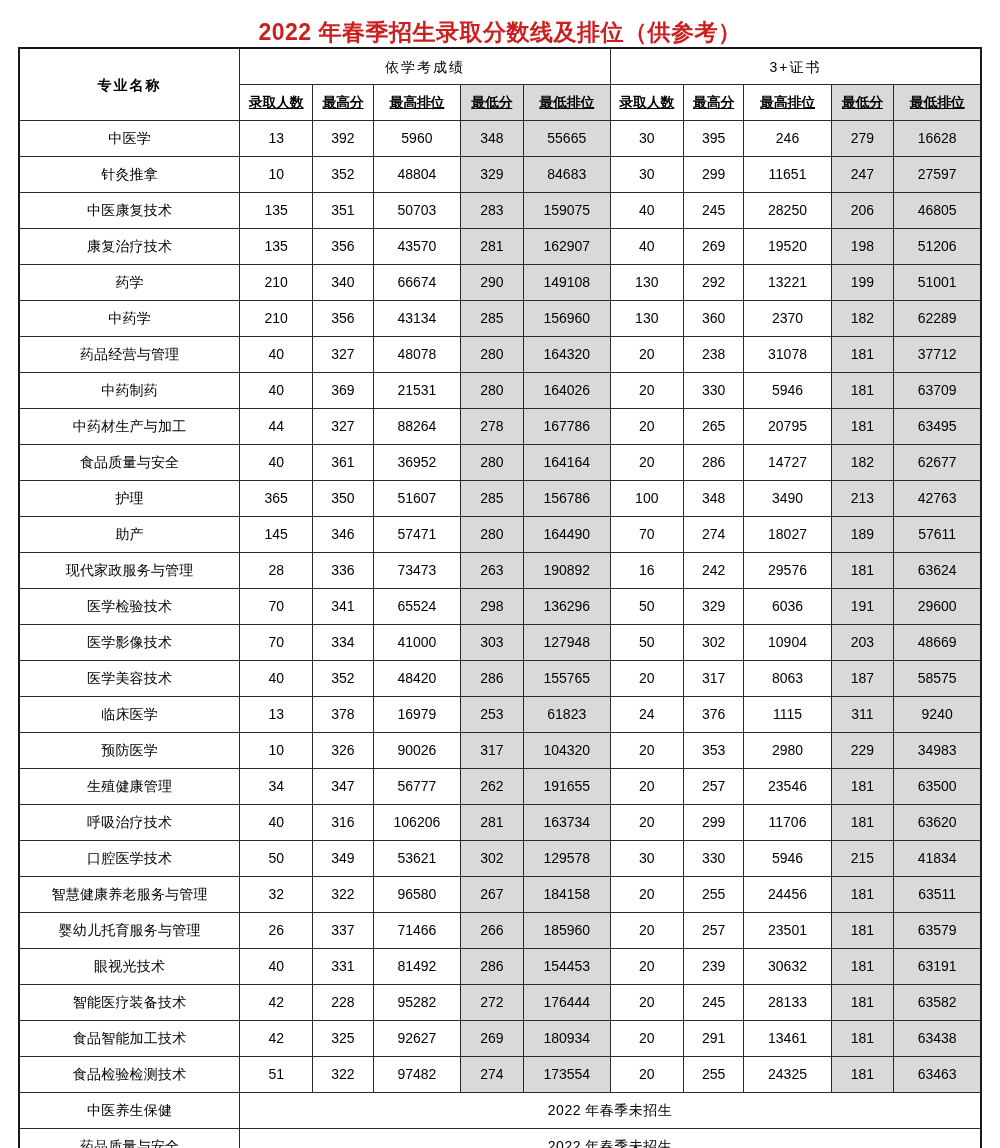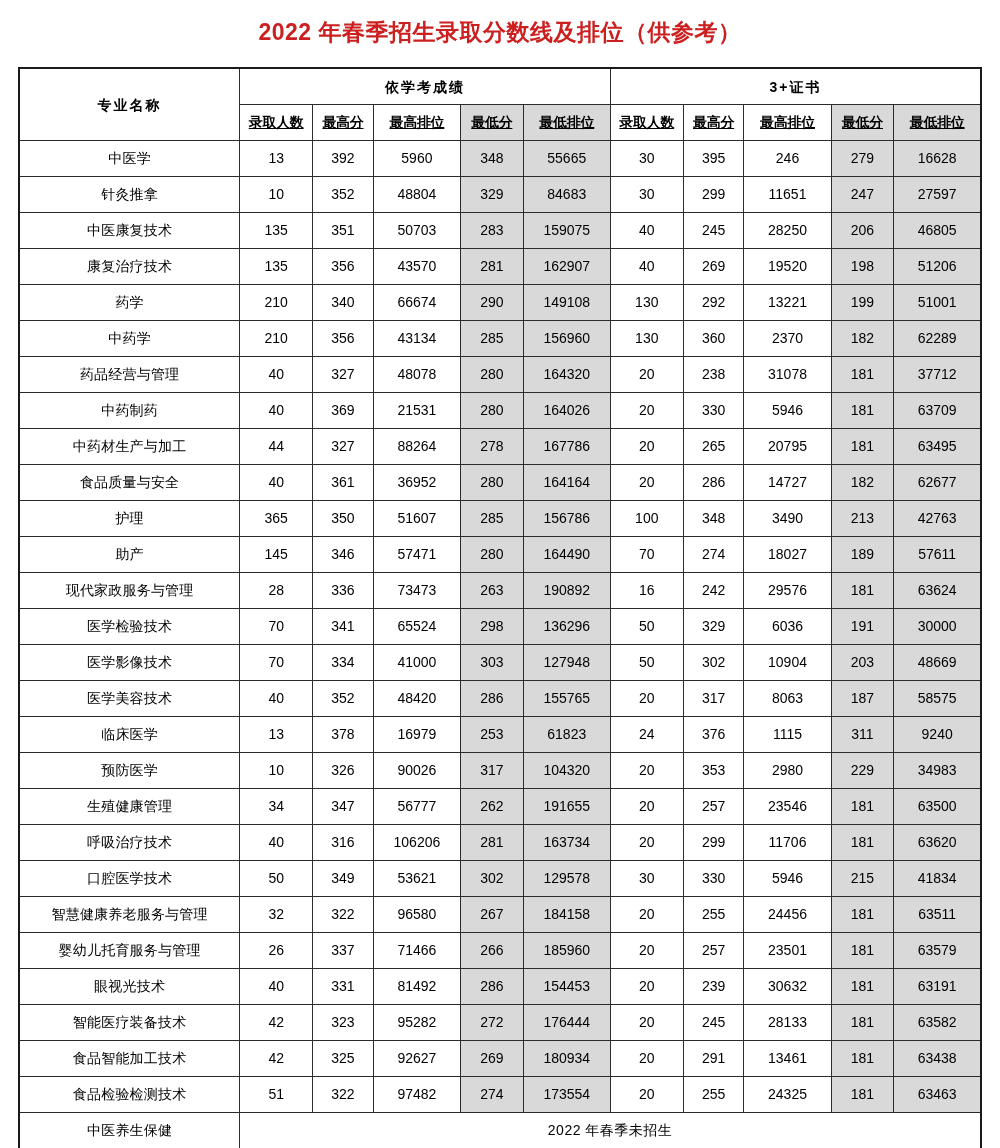--- a/index.html
+++ b/index.html
@@ -22,21 +22,21 @@
     box-sizing: border-box;
   }
 
   .title {
     text-align: center;
     color: #cc2020;
     font-weight: bold;
     font-size: 23px;
     letter-spacing: 0.5px;
     padding-top: 20px;
-    padding-bottom: 22px;
+    padding-bottom: 2px;
     line-height: 1.1;
     font-family: "Liberation Sans", "DejaVu Sans", sans-serif;
     white-space: nowrap;
   }
 
   .table-wrap {
     padding: 0 18px 0 18px;
     box-sizing: border-box;
     width: 1000px;
   }
@@ -69,21 +69,21 @@
 
   th.major-col {
     width: 218px;
     font-size: 19px;
     font-weight: bold;
     letter-spacing: 2px;
   }
 
   th.group-head {
     font-size: 19px;
-    font-weight: bold;
+    font-weight: normal;
     letter-spacing: 2px;
     height: 33px;
   }
 
   th.sub-head {
     font-size: 12.5px;
     font-weight: bold;
     height: 31px;
     letter-spacing: -0.3px;
     text-decoration: underline;
@@ -334,21 +334,21 @@
             <td class="major">医学检验技术</td>
             <td class="num">70</td>
             <td class="num">341</td>
             <td class="num">65524</td>
             <td class="num shade">298</td>
             <td class="num shade">136296</td>
             <td class="num">50</td>
             <td class="num">329</td>
             <td class="num">6036</td>
             <td class="num shade">191</td>
-            <td class="num shade">30000</td>
+            <td class="num shade">29600</td>
           </tr>
           <tr>
             <td class="major">医学影像技术</td>
             <td class="num">70</td>
             <td class="num">334</td>
             <td class="num">41000</td>
             <td class="num shade">303</td>
             <td class="num shade">127948</td>
             <td class="num">50</td>
             <td class="num">302</td>
@@ -469,21 +469,21 @@
             <td class="num shade">154453</td>
             <td class="num">20</td>
             <td class="num">239</td>
             <td class="num">30632</td>
             <td class="num shade">181</td>
             <td class="num shade">63191</td>
           </tr>
           <tr>
             <td class="major">智能医疗装备技术</td>
             <td class="num">42</td>
-            <td class="num">323</td>
+            <td class="num">228</td>
             <td class="num">95282</td>
             <td class="num shade">272</td>
             <td class="num shade">176444</td>
             <td class="num">20</td>
             <td class="num">245</td>
             <td class="num">28133</td>
             <td class="num shade">181</td>
             <td class="num shade">63582</td>
           </tr>
           <tr>

